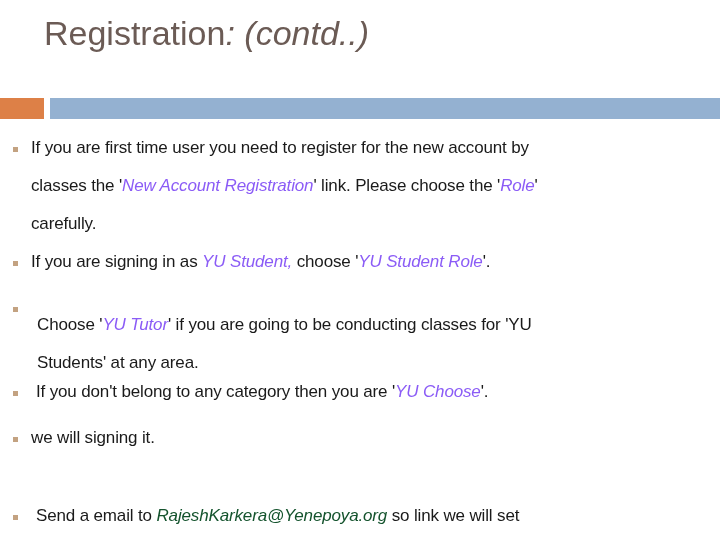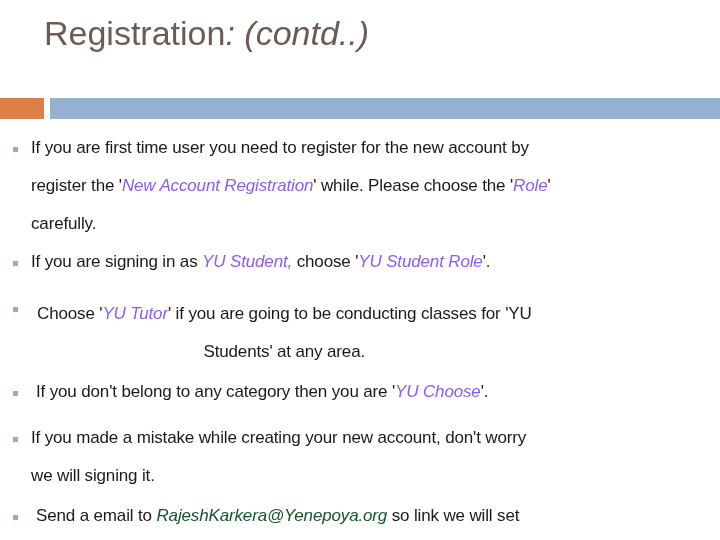--- a/index.html
+++ b/index.html
@@ -104,21 +104,21 @@
   #b1 { top: 0px; }
   #b1 .bullet-mark { top: 21px; }
   #b1 .bullet-text { left: 31px; top: 3px; }
 
   #b2 { top: 114px; }
   #b2 .bullet-mark { top: 21px; }
   #b2 .bullet-text { left: 31px; top: 3px; }
 
   #b3 { top: 160px; }
   #b3 .bullet-mark { top: 21px; }
-  #b3 .bullet-text { left: 37px; top: 9px; text-align: center; }
+  #b3 .bullet-text { left: 37px; top: 20px; }
 
   #b4 { top: 244px; }
   #b4 .bullet-mark { top: 21px; }
   #b4 .bullet-text { left: 36px; top: 3px; }
 
   #b5 { top: 290px; }
   #b5 .bullet-mark { top: 21px; }
   #b5 .bullet-text { left: 31px; top: 3px; }
 
   #b6 { top: 368px; }
@@ -138,21 +138,21 @@
 
   <div class="bar-orange"></div>
   <div class="bar-blue"></div>
 
   <div class="body-area">
 
     <div class="bullet-row" id="b1">
       <span class="bullet-mark"></span>
       <div class="bullet-text">
         <span class="line2"><span>If you are first time user you need to register for the new account by</span></span>
-        <span class="line2"><span>register the '</span><span class="em-red">New Account Registration</span><span>' while. Please choose the '</span><span class="em-red">Role</span><span>'</span></span>
+        <span class="line2"><span>classes the '</span><span class="em-red">New Account Registration</span><span>' link. Please choose the '</span><span class="em-red">Role</span><span>'</span></span>
         <span class="line2"><span>carefully.</span></span>
       </div>
     </div>
 
     <div class="bullet-row" id="b2">
       <span class="bullet-mark"></span>
       <div class="bullet-text">
         <span class="line2"><span>If you are signing in as </span><span class="em-red">YU Student,</span><span> choose '</span><span class="em-red">YU Student Role</span><span>'.</span></span>
       </div>
     </div>
@@ -168,21 +168,20 @@
     <div class="bullet-row" id="b4">
       <span class="bullet-mark"></span>
       <div class="bullet-text">
         <span class="line2"><span>If you don't belong to any category then you are '</span><span class="em-red">YU Choose</span><span>'.</span></span>
       </div>
     </div>
 
     <div class="bullet-row" id="b5">
       <span class="bullet-mark"></span>
       <div class="bullet-text">
-        <span class="line2"><span>If you made a mistake while creating your new account, don't worry</span></span>
         <span class="line2"><span>we will signing it.</span></span>
       </div>
     </div>
 
     <div class="bullet-row" id="b6">
       <span class="bullet-mark"></span>
       <div class="bullet-text">
         <span class="line2"><span>Send a email to </span><span class="em-blue">RajeshKarkera@Yenepoya.org</span><span> so link we will set</span></span>
       </div>
     </div>

